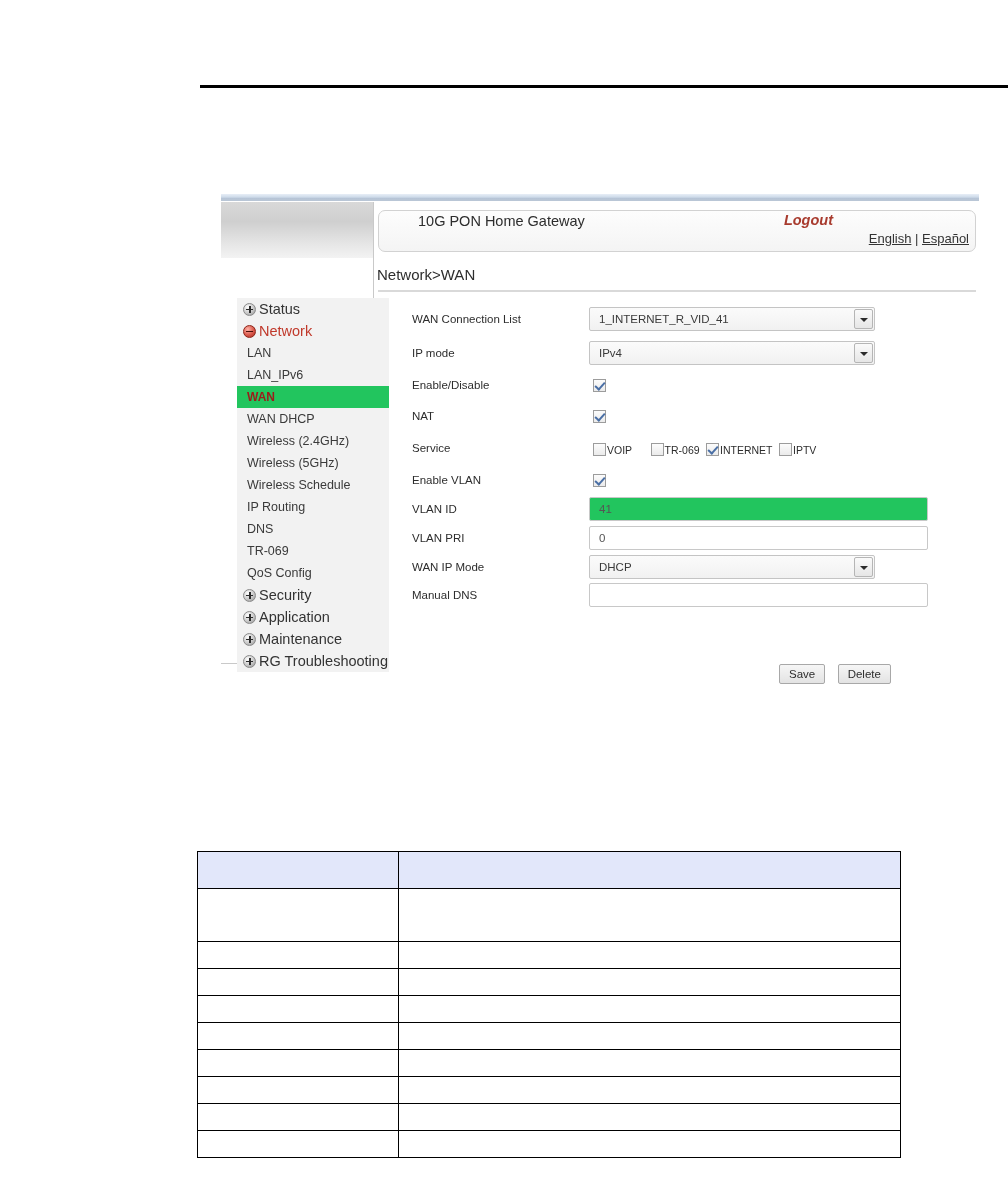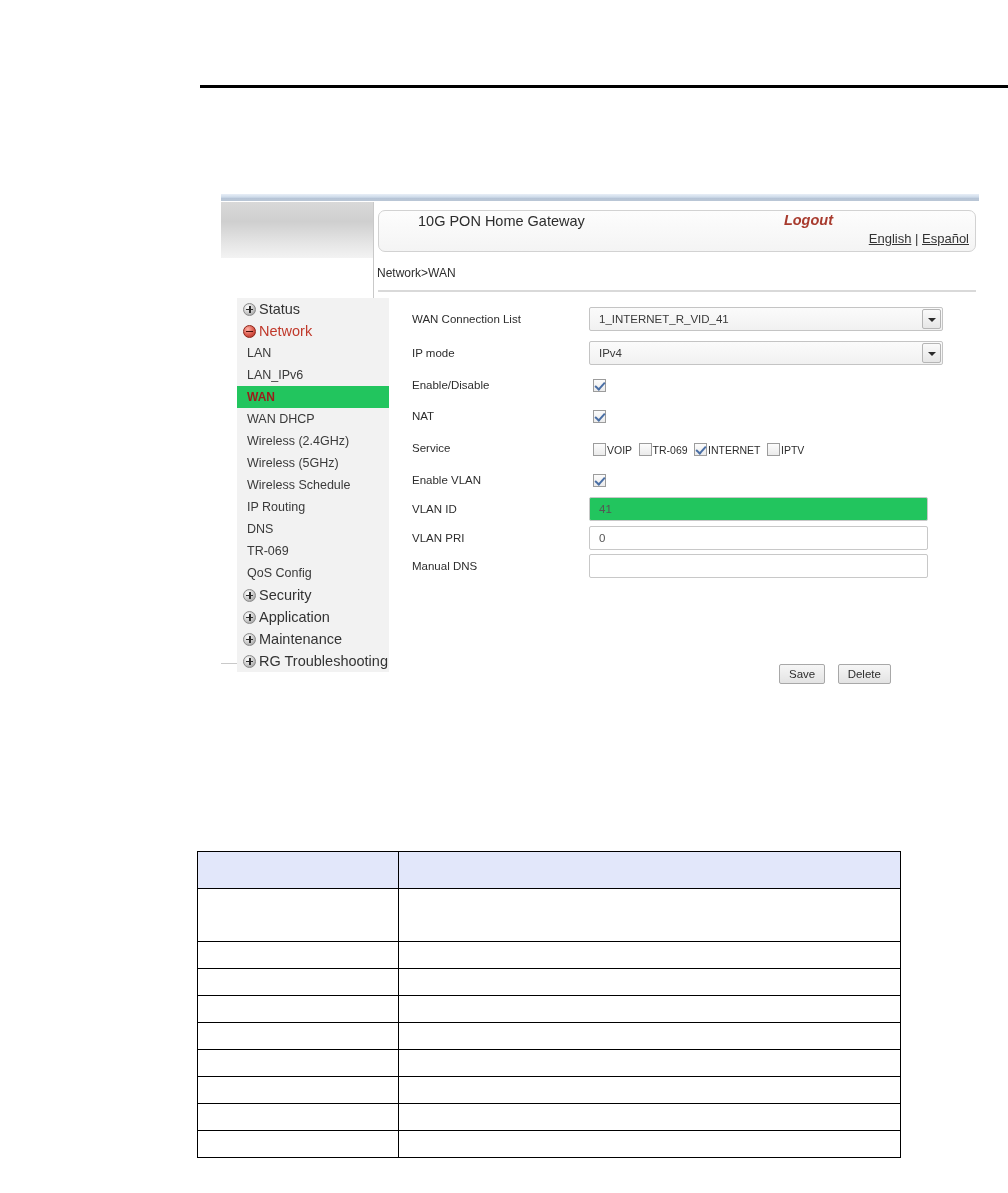--- a/index.html
+++ b/index.html
@@ -175,21 +175,21 @@
   }
   .lang-bar a {
     color: #333333;
     text-decoration: underline;
     cursor: pointer;
   }
   .breadcrumb {
     position: absolute;
     left: 3px;
     top: 64px;
-    font-size: 12px;
+    font-size: 15px;
     color: #2d2d2d;
   }
   .hr-under-crumb {
     position: absolute;
     left: 4px;
     top: 88px;
     width: 598px;
     height: 2px;
     background: #d9d9d9;
   }
@@ -212,21 +212,21 @@
     left: 38px;
     font-size: 11.5px;
     color: #2d2d2d;
     white-space: nowrap;
   }
   .fctl {
     position: absolute;
     left: 215px;
   }
   .sel {
-    width: 354px;
+    width: 286px;
     height: 24px;
     border: 1px solid #c4c4c4;
     border-radius: 2px;
     background: linear-gradient(to bottom, #fbfbfb 0%, #f1f1f1 100%);
     box-sizing: border-box;
     position: relative;
     font-size: 11.5px;
     color: #3a3a3a;
     line-height: 22px;
     padding-left: 9px;
@@ -458,21 +458,21 @@
       <div class="frow" style="height:31px;">
         <div class="flabel">NAT</div>
         <div class="fctl" style="left:219px;">
           <span class="cbox checked"></span>
         </div>
       </div>
 
       <div class="frow" style="height:33px;">
         <div class="flabel">Service</div>
         <div class="fctl" style="left:219px;">
-          <span class="inline-opt" style="margin-right:2px;">
+          <span class="inline-opt" style="margin-right:14px;">
             <span class="cbox"></span><span class="lbl">VOIP</span>
           </span>
           <span class="inline-opt" style="margin-right:2px;">
             <span class="cbox"></span><span class="lbl">TR-069</span>
           </span>
           <span class="inline-opt" style="margin-right:2px;">
             <span class="cbox checked"></span><span class="lbl">INTERNET</span>
           </span>
           <span class="inline-opt" style="margin-right:2px;">
             <span class="cbox"></span><span class="lbl">IPTV</span>
@@ -494,20 +494,29 @@
         </div>
       </div>
 
       <div class="frow" style="height:29px;">
         <div class="flabel">VLAN PRI</div>
         <div class="fctl">
           <div class="txt">0</div>
         </div>
       </div>
 
+      <div class="frow" style="height:29px;">
+        <div class="flabel">WAN IP Mode</div>
+        <div class="fctl">
+          <div class="sel">
+            <span>DHCP</span>
+            <span class="arrow-box"></span>
+          </div>
+        </div>
+      </div>
 
       <div class="frow" style="height:28px;">
         <div class="flabel">Manual DNS</div>
         <div class="fctl">
           <div class="txt"></div>
         </div>
       </div>
 
     </div>
 

